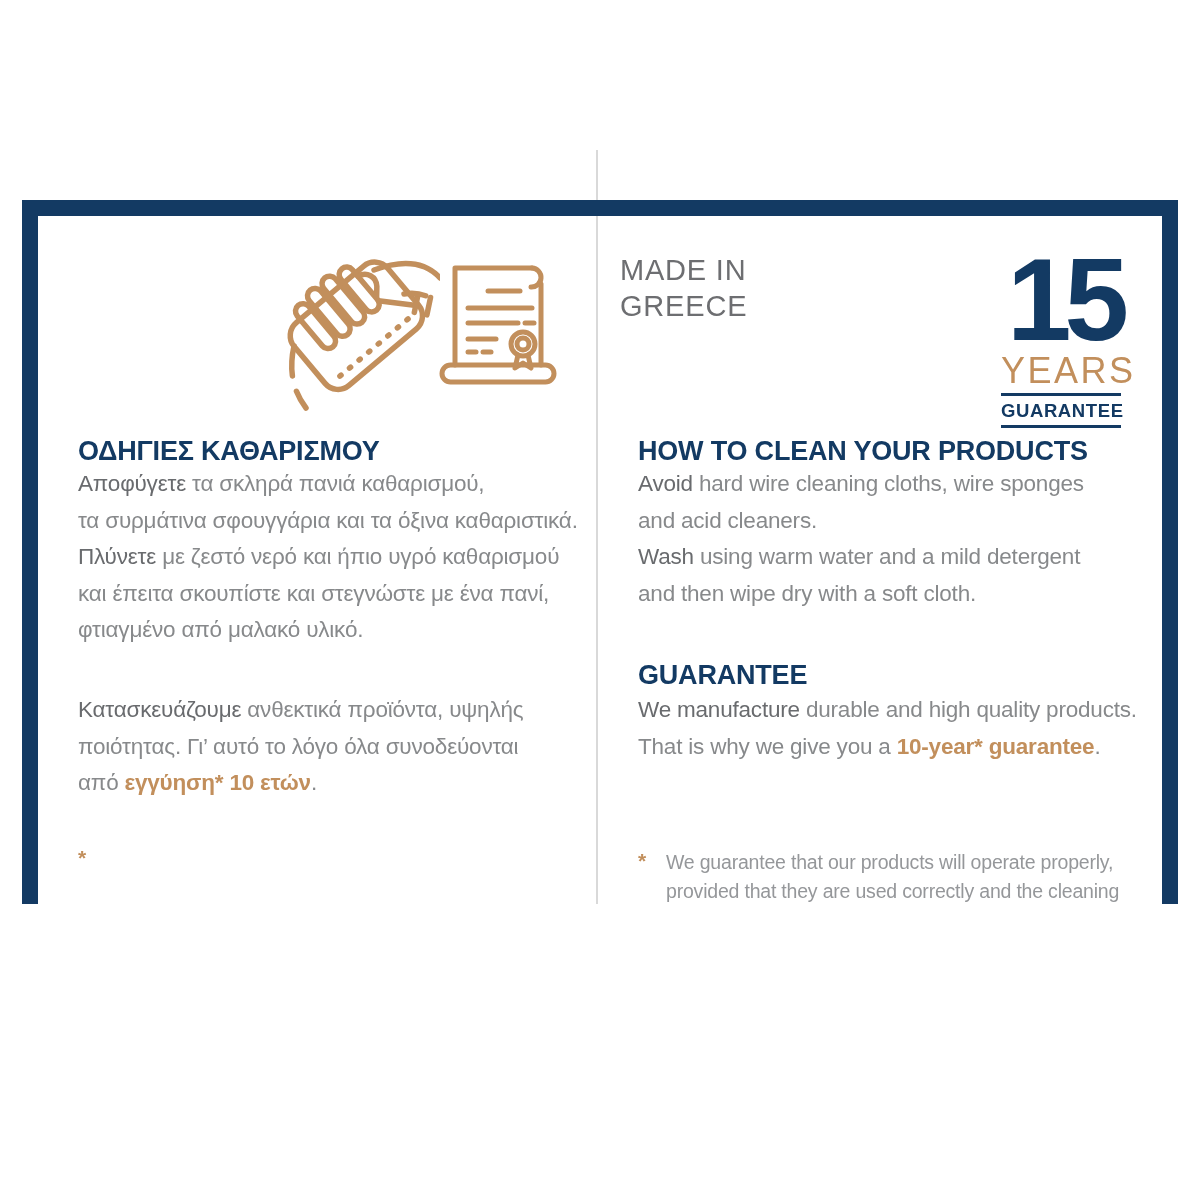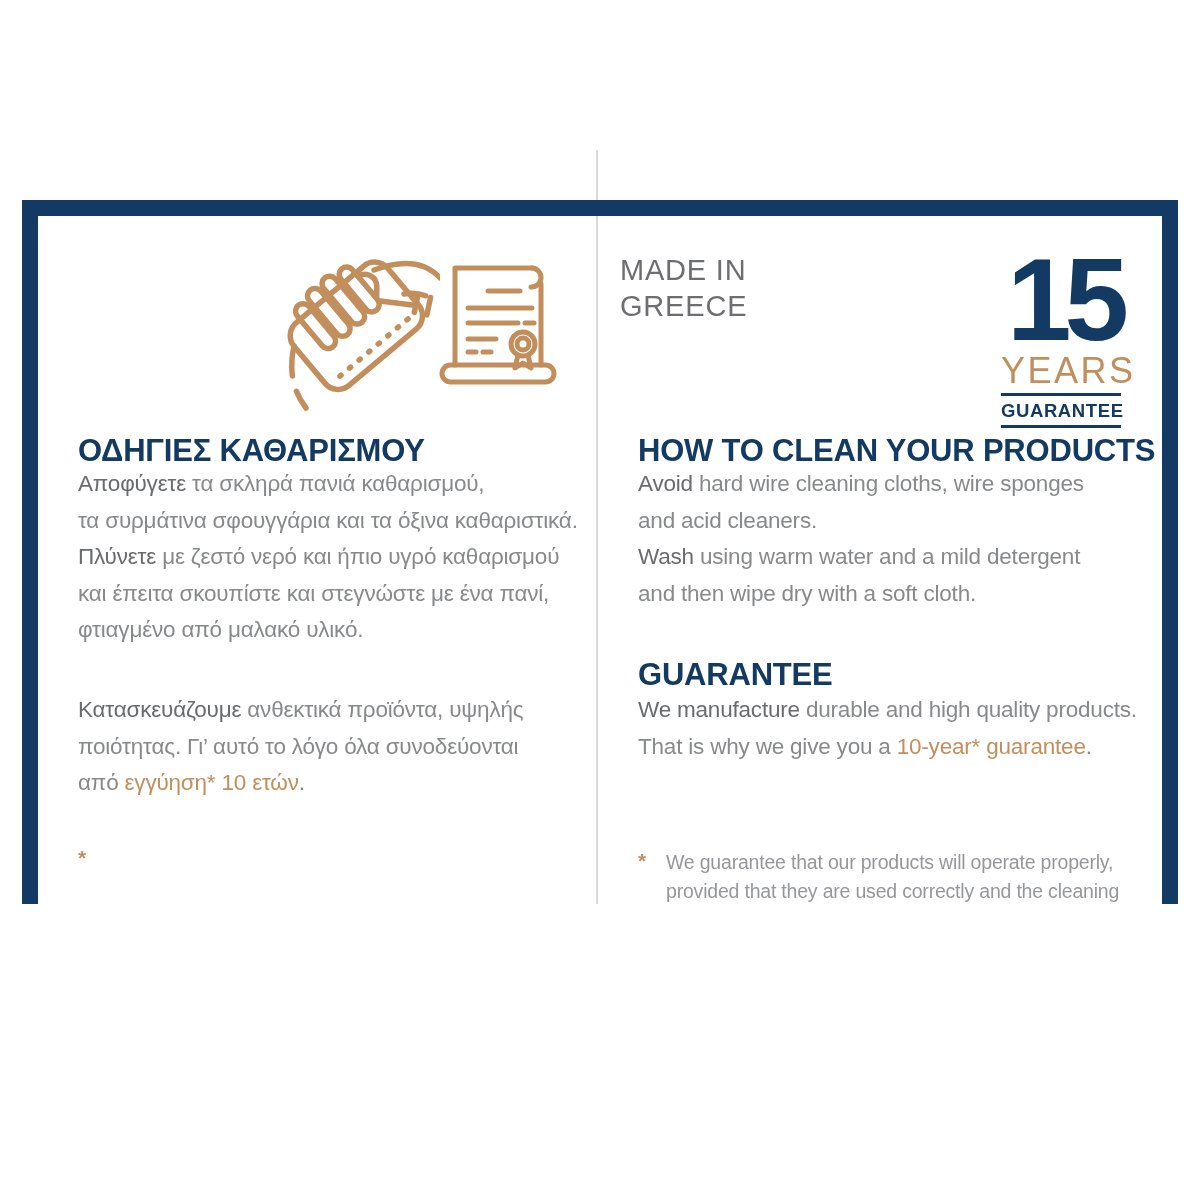--- a/index.html
+++ b/index.html
@@ -22,26 +22,26 @@
   .badge-ten{font-size:116px;font-weight:700;color:#133A63;line-height:96px;
     letter-spacing:-7px;padding-left:6px;}
   .badge-years{font-size:36px;color:#C28F5C;letter-spacing:2.5px;font-weight:500;
     line-height:38px;margin-top:4px;}
   .badge-rule{border-top:3.5px solid #133A63;margin:3px 0;}
   .badge-guarantee{font-size:18.5px;font-weight:700;color:#133A63;
     letter-spacing:0.6px;line-height:23px;}
   .col-left{left:78px;width:545px;}
   .col-right{left:638px;width:545px;}
 
-  .sec-title{position:absolute;font-size:31px;font-weight:700;color:#133A63;
+  .sec-title{position:absolute;font-size:27px;font-weight:700;color:#133A63;
     letter-spacing:-0.2px;line-height:30px;}
   .sec-body{position:absolute;font-size:22.5px;color:#87898B;line-height:36.5px;
     letter-spacing:-0.2px;white-space:pre-line;}
   .lead{font-weight:400;color:#696B6E;}
-  .hl{font-weight:400;color:#C28F5C;}
+  .hl{font-weight:700;color:#C28F5C;}
 
   .t-clean-title{top:436px;}
   .t-clean-body{top:466px;}
   .t-guar-title{top:660px;}
   .t-guar-body{top:692px;}
 
   .footnote{position:absolute;display:flex;font-size:19.5px;color:#95979A;
     line-height:28.5px;letter-spacing:-0.2px;}
   .fn-left{top:845px;}
   .fn-right{top:848px;}

